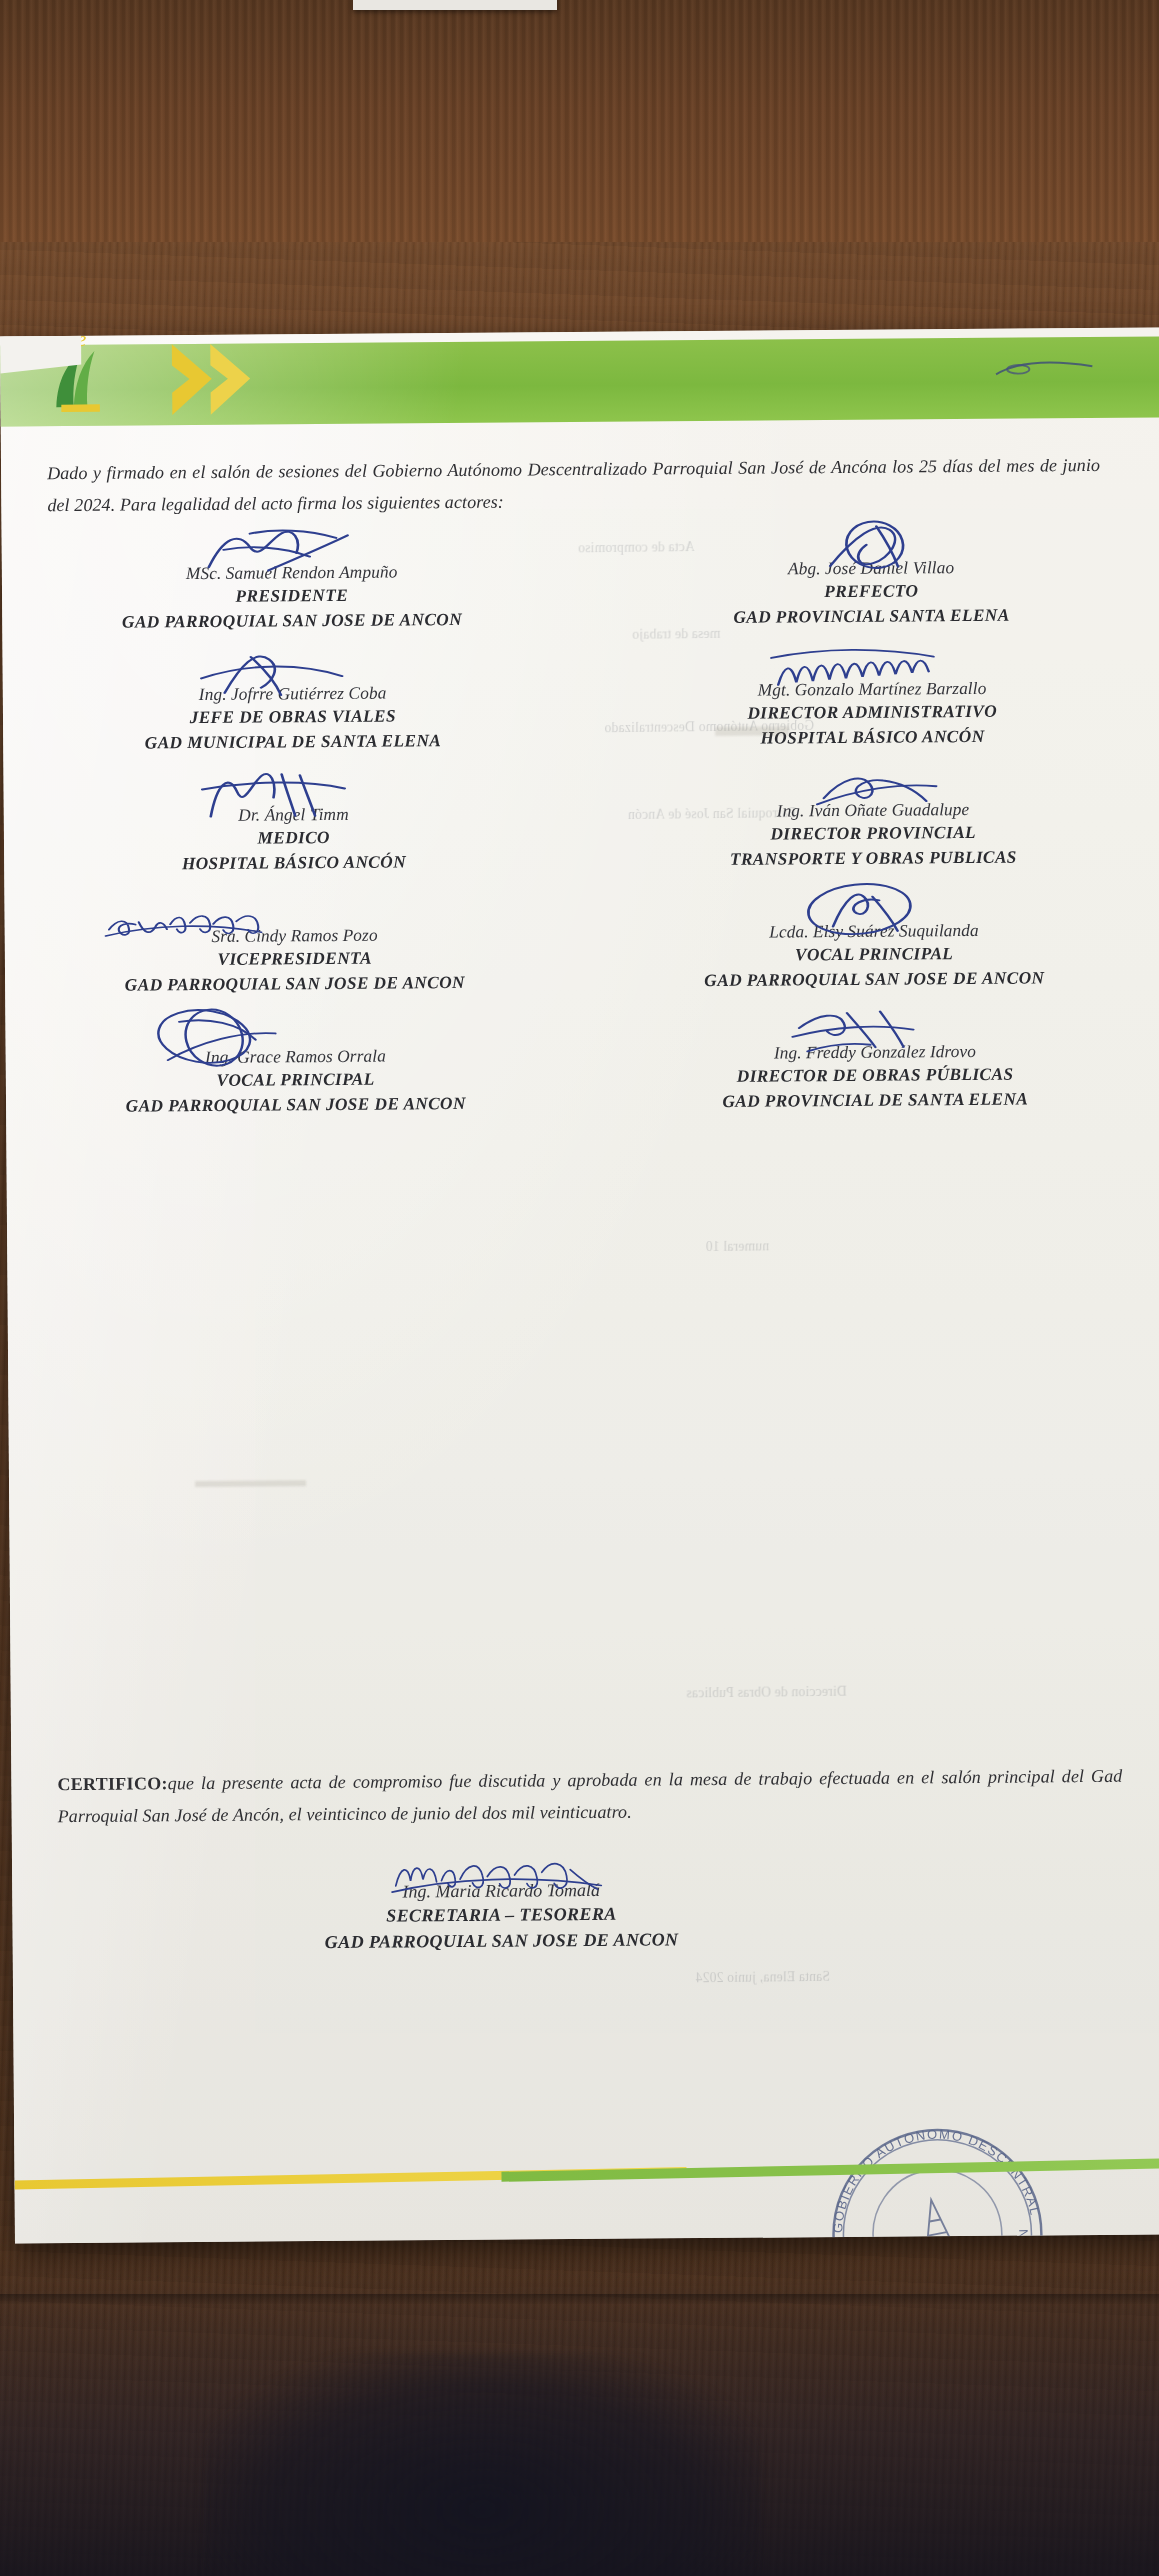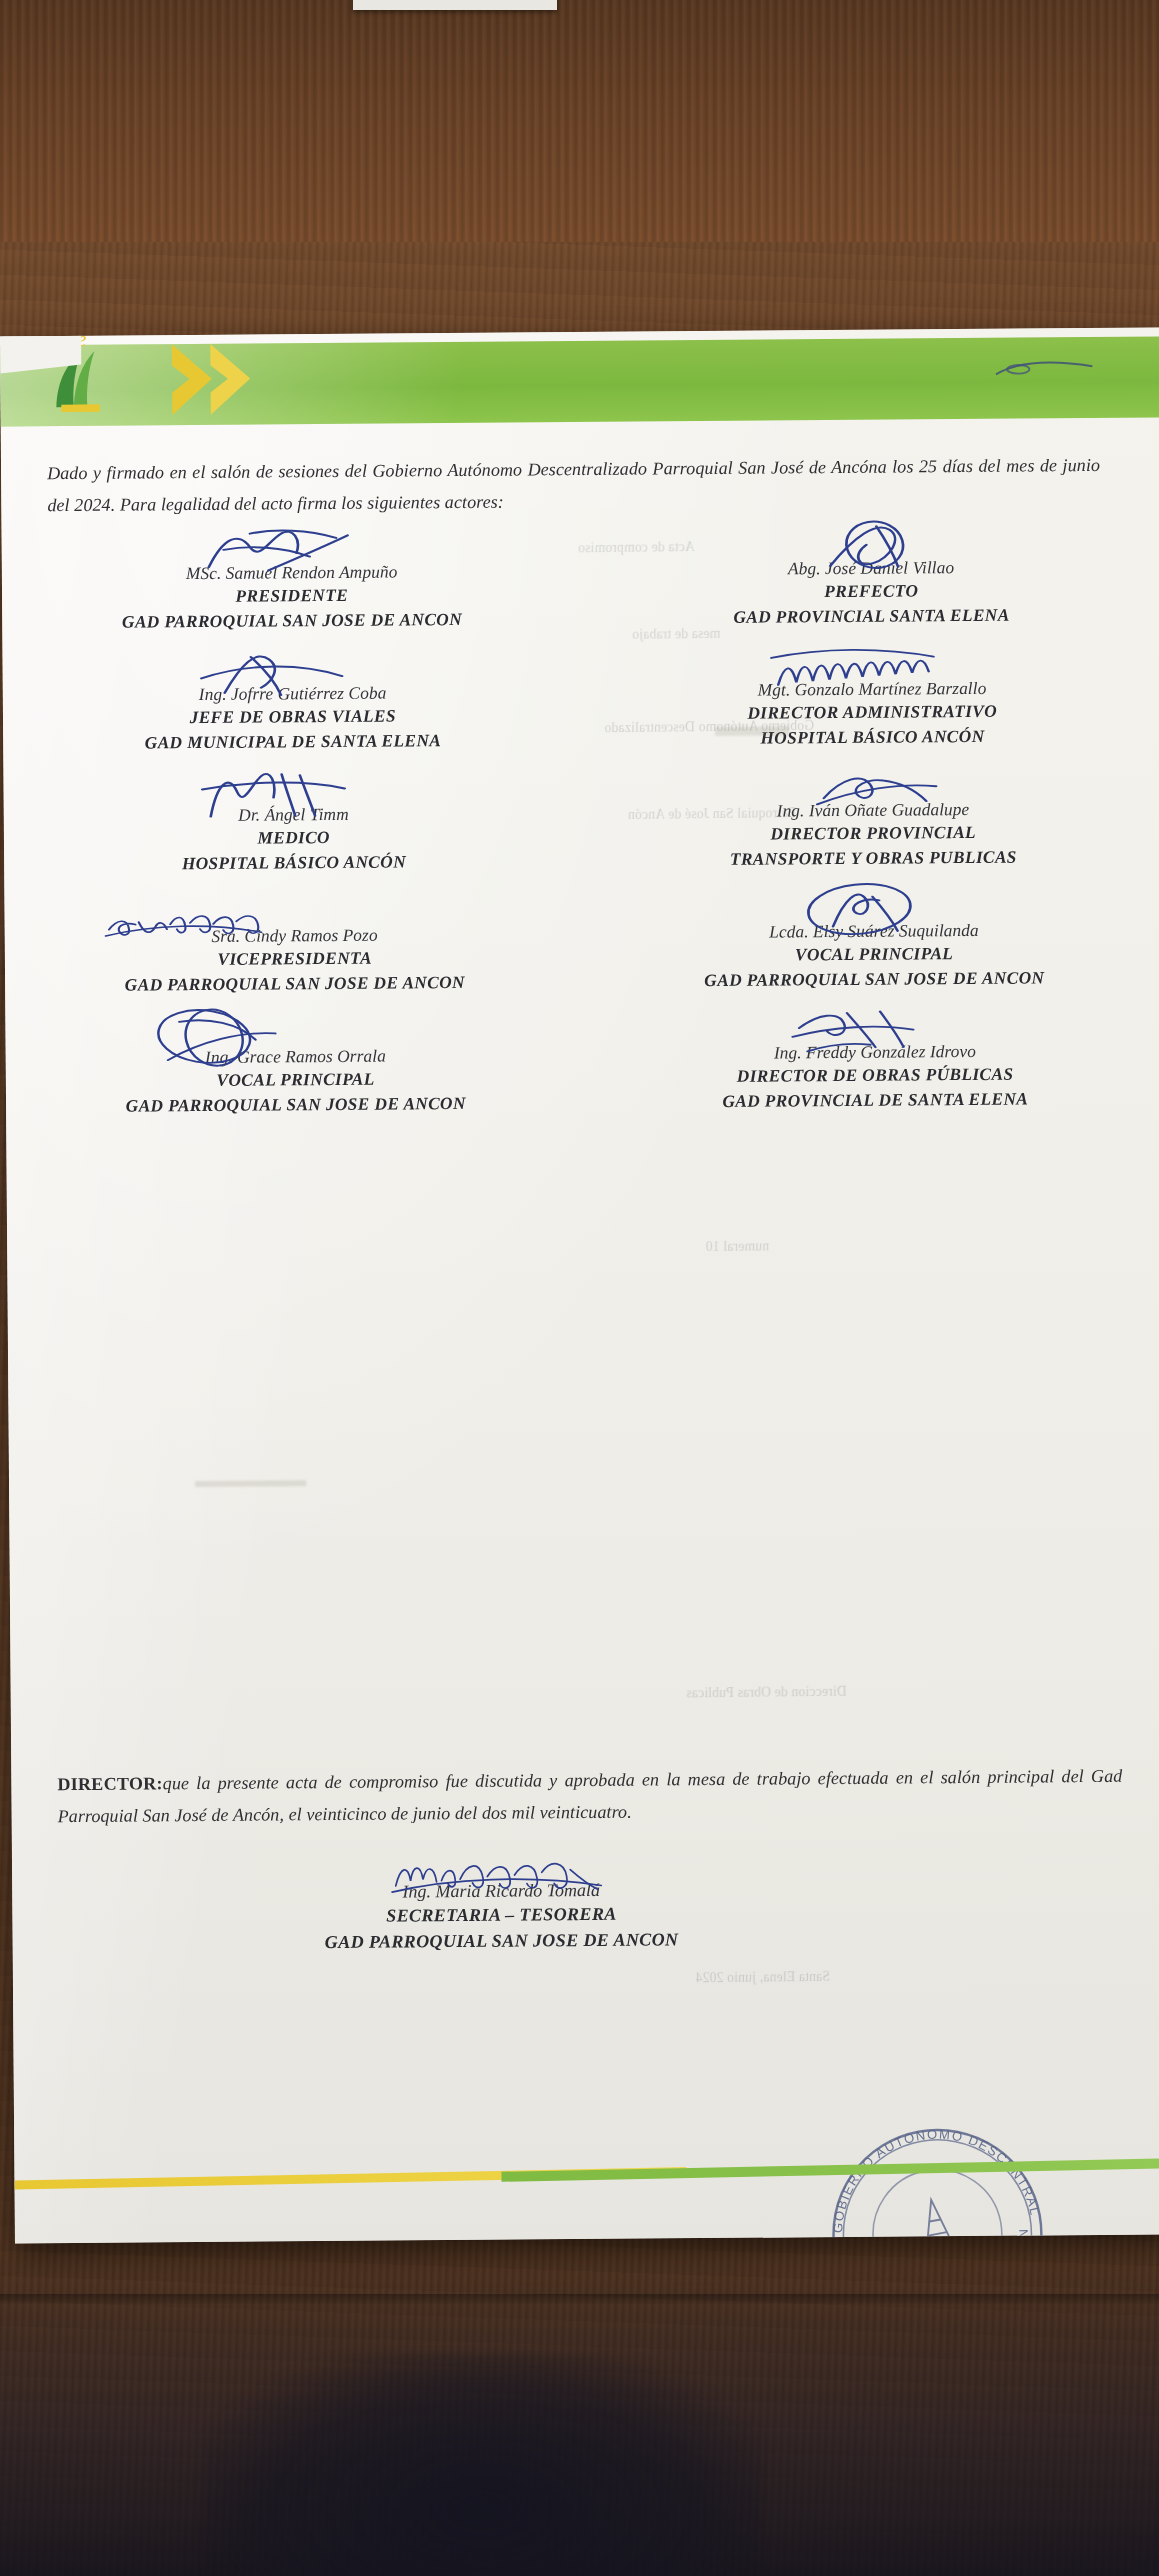--- a/index.html
+++ b/index.html
@@ -427,21 +427,21 @@
               </svg>
             </div>
             <div class="name">Ing. Freddy González Idrovo</div>
             <div class="role">DIRECTOR DE OBRAS PÚBLICAS</div>
             <div class="org">GAD PROVINCIAL DE SANTA ELENA</div>
           </div>
         </div>
 
       </div>
 
-      <div class="doc-text certifico"><b>DIRECTOR:</b><span>que la presente acta de compromiso fue discutida y aprobada en la mesa de trabajo efectuada en el salón principal del Gad Parroquial San José de Ancón, el veinticinco de junio del dos mil veinticuatro.</span></div>
+      <div class="doc-text certifico"><b>CERTIFICO:</b><span>que la presente acta de compromiso fue discutida y aprobada en la mesa de trabajo efectuada en el salón principal del Gad Parroquial San José de Ancón, el veinticinco de junio del dos mil veinticuatro.</span></div>
 
       <div class="final-sig">
         <div class="final-ink">
           <svg viewBox="0 0 420 80" width="260" height="50">
             <g stroke="#2e3f8f" fill="none" stroke-width="2.8" stroke-linecap="round">
               <path d="M30 60 C38 28 50 26 54 52 C58 26 70 24 74 50 C80 26 92 28 96 54"></path>
               <path d="M104 52 C112 30 124 32 126 50 C128 64 118 66 114 56"></path>
               <path d="M134 50 C146 24 164 22 170 44 C176 64 160 70 154 56"></path>
               <path d="M178 46 C192 24 210 26 214 48 C218 66 204 70 198 58"></path>
               <path d="M222 44 C236 22 254 26 258 48 C262 66 248 70 242 58"></path>

